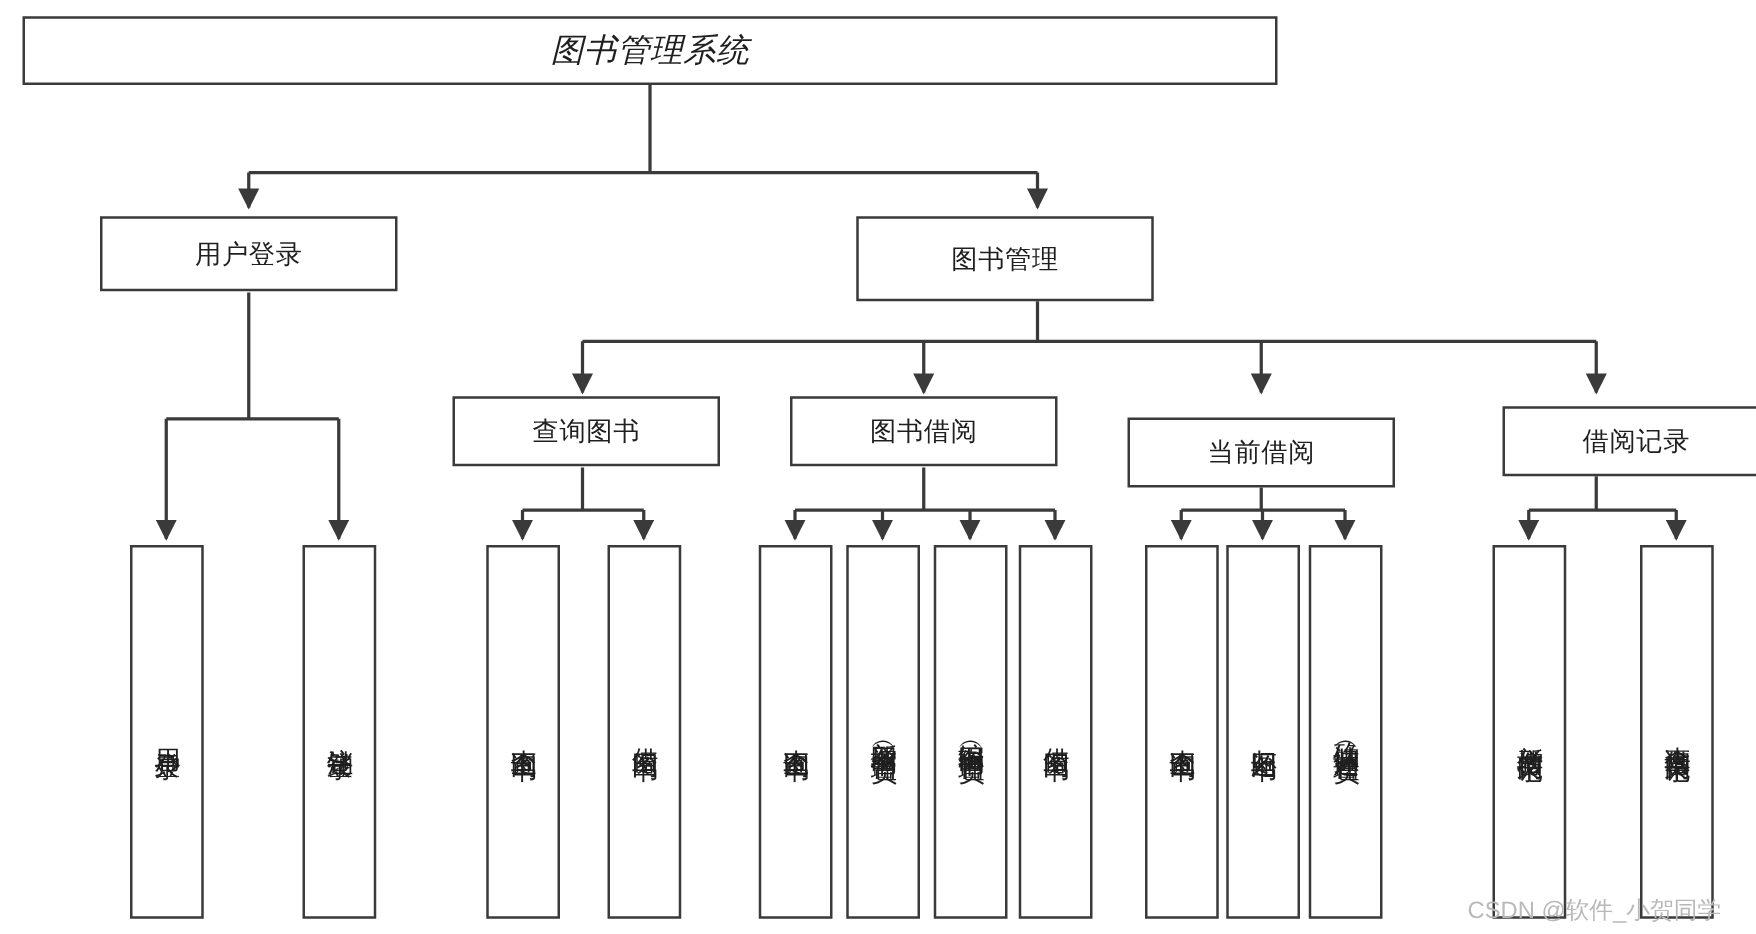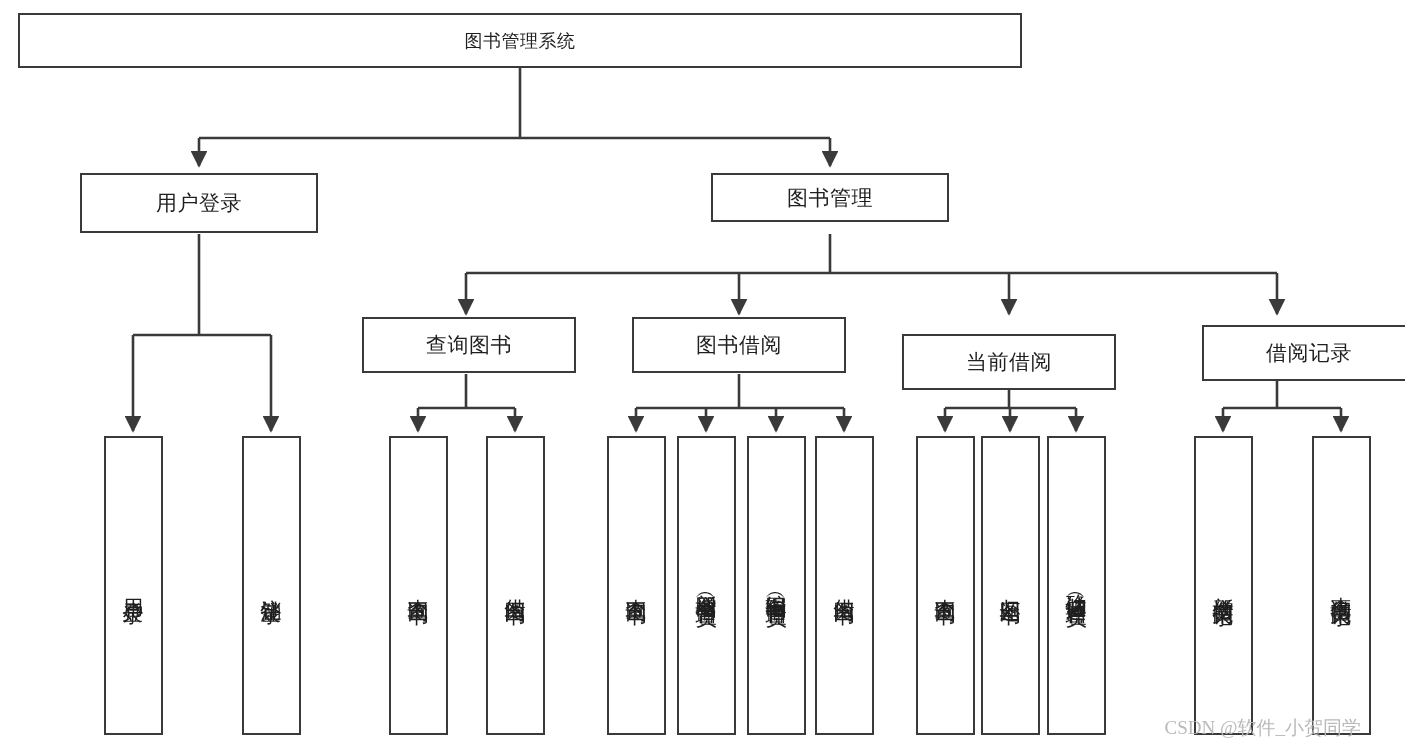--- a/index.html
+++ b/index.html
@@ -32,48 +32,49 @@
     justify-content: center;
     color: #1f1f1f;
     z-index: 2;
   }
   .node-h {            
     font-size: 21px;
     letter-spacing: 0.5px;
     white-space: nowrap;
   }
   .node-root {
-    font-size: 18px;
+    font-size: 26px;
+    font-style: italic;
   }
   .node-v {            
     writing-mode: vertical-rl;
     text-orientation: upright;
     font-size: 21px;
     line-height: 1.02;
     letter-spacing: 2px;
     white-space: nowrap;
     align-items: center;
     justify-content: center;
   }
   .node-v .vlabel {
     writing-mode: vertical-rl;
     text-orientation: upright;
     letter-spacing: 2px;
     line-height: 1.0;
     display: block;
   }
   .watermark {
     position: absolute;
-    right: 44px;
+    right: 28px;
     bottom: 6px;
     font-size: 19px;
     color: #b9b9b9;
     white-space: nowrap;
     z-index: 3;
-    font-family: Liberation Serif, serif;
+    font-family: Liberation Sans, sans-serif;
   }
 </style>
 </head>
 <body>
 
 <div id="canvas">
 
   <svg id="edges" viewBox="0 0 1405 747" width="1405" height="747" xmlns="http://www.w3.org/2000/svg">
     <defs>
       <marker id="arrow" viewBox="0 0 10 10" refX="9" refY="5" markerWidth="6.5" markerHeight="6.5" orient="auto-start-reverse">
@@ -124,21 +125,21 @@
     </g>
   </svg>
 
   <div class="node node-h node-root" style="left:18px; top:13px; width:1004px; height:55px;">
     <span>图书管理系统</span>
   </div>
 
   <div class="node node-h" style="left:80px; top:173px; width:238px; height:60px;">
     <span>用户登录</span>
   </div>
-  <div class="node node-h" style="left:711px; top:173px; width:238px; height:49px;">
+  <div class="node node-h" style="left:685px; top:173px; width:238px; height:68px;">
     <span>图书管理</span>
   </div>
 
   <div class="node node-h" style="left:362px; top:317px; width:214px; height:56px;">
     <span>查询图书</span>
   </div>
   <div class="node node-h" style="left:632px; top:317px; width:214px; height:56px;align-items:center;">
     <span>图书借阅</span>
   </div>
   <div class="node node-h" style="left:902px; top:334px; width:214px; height:56px;">

